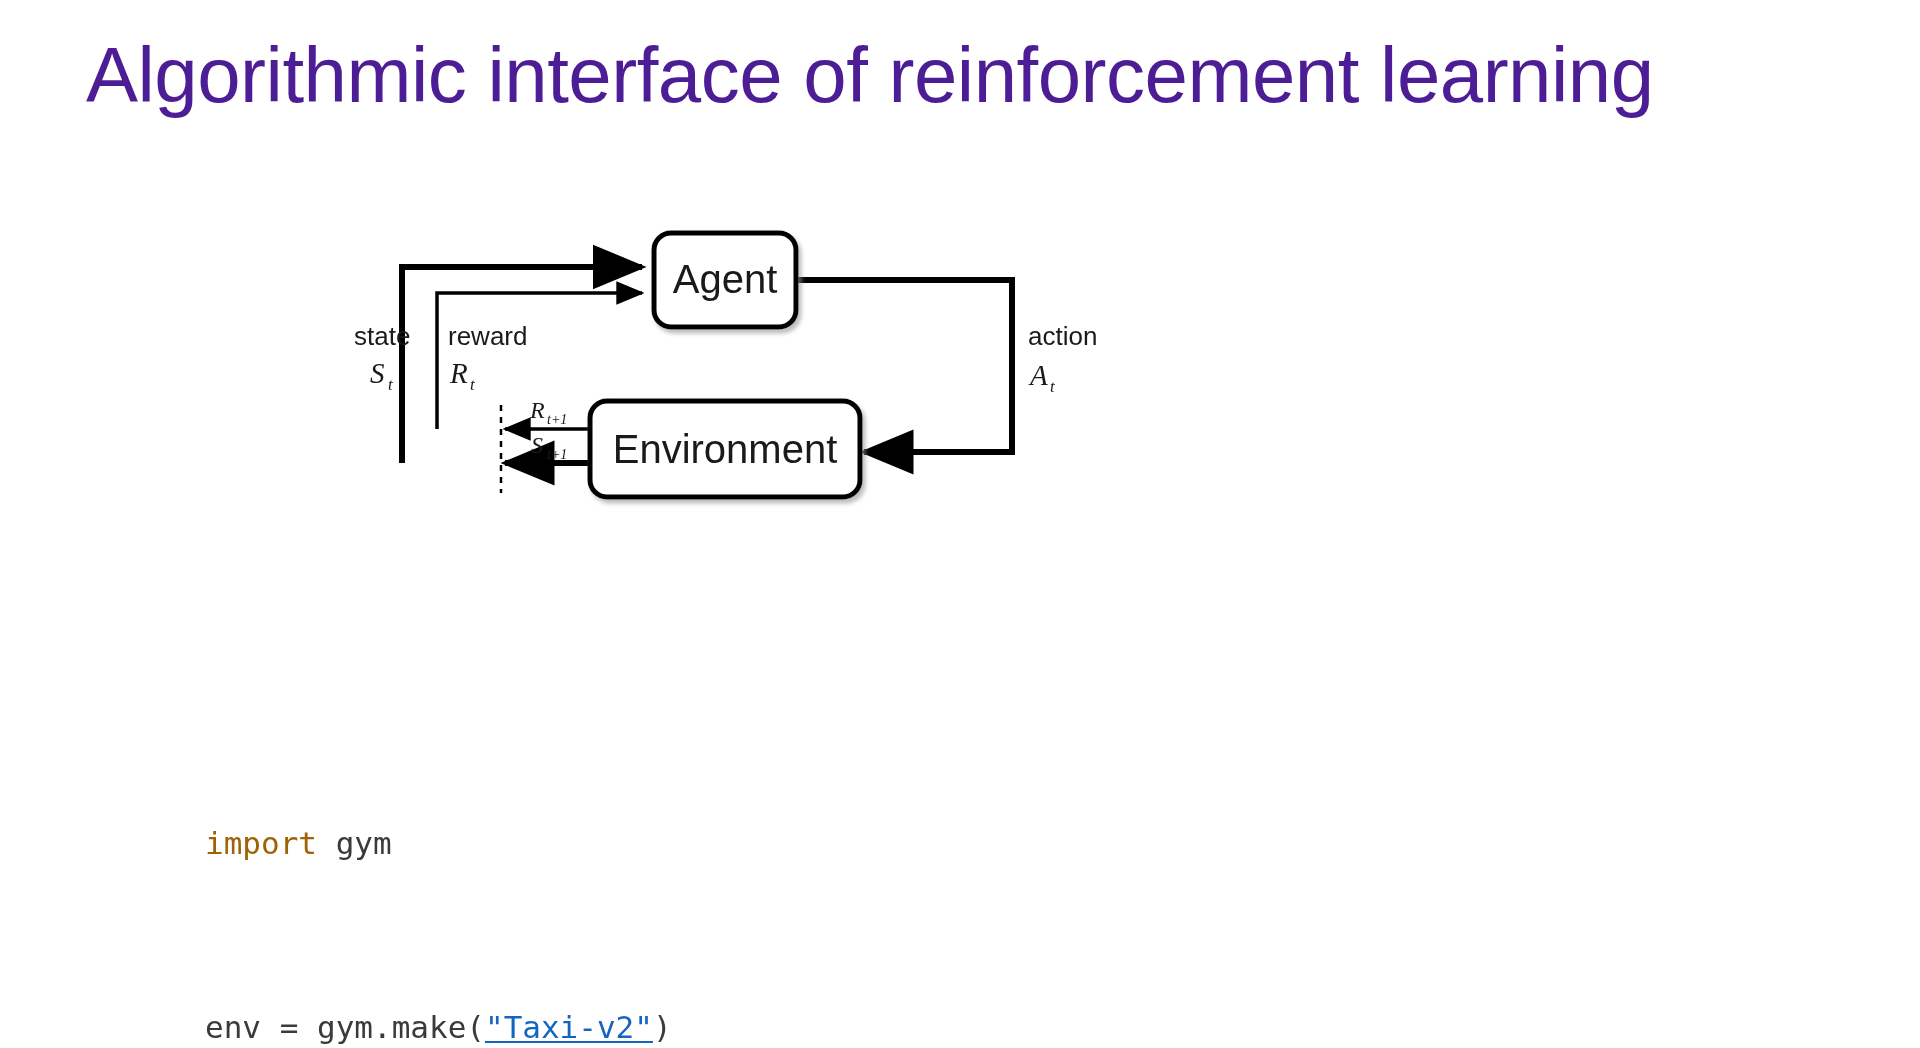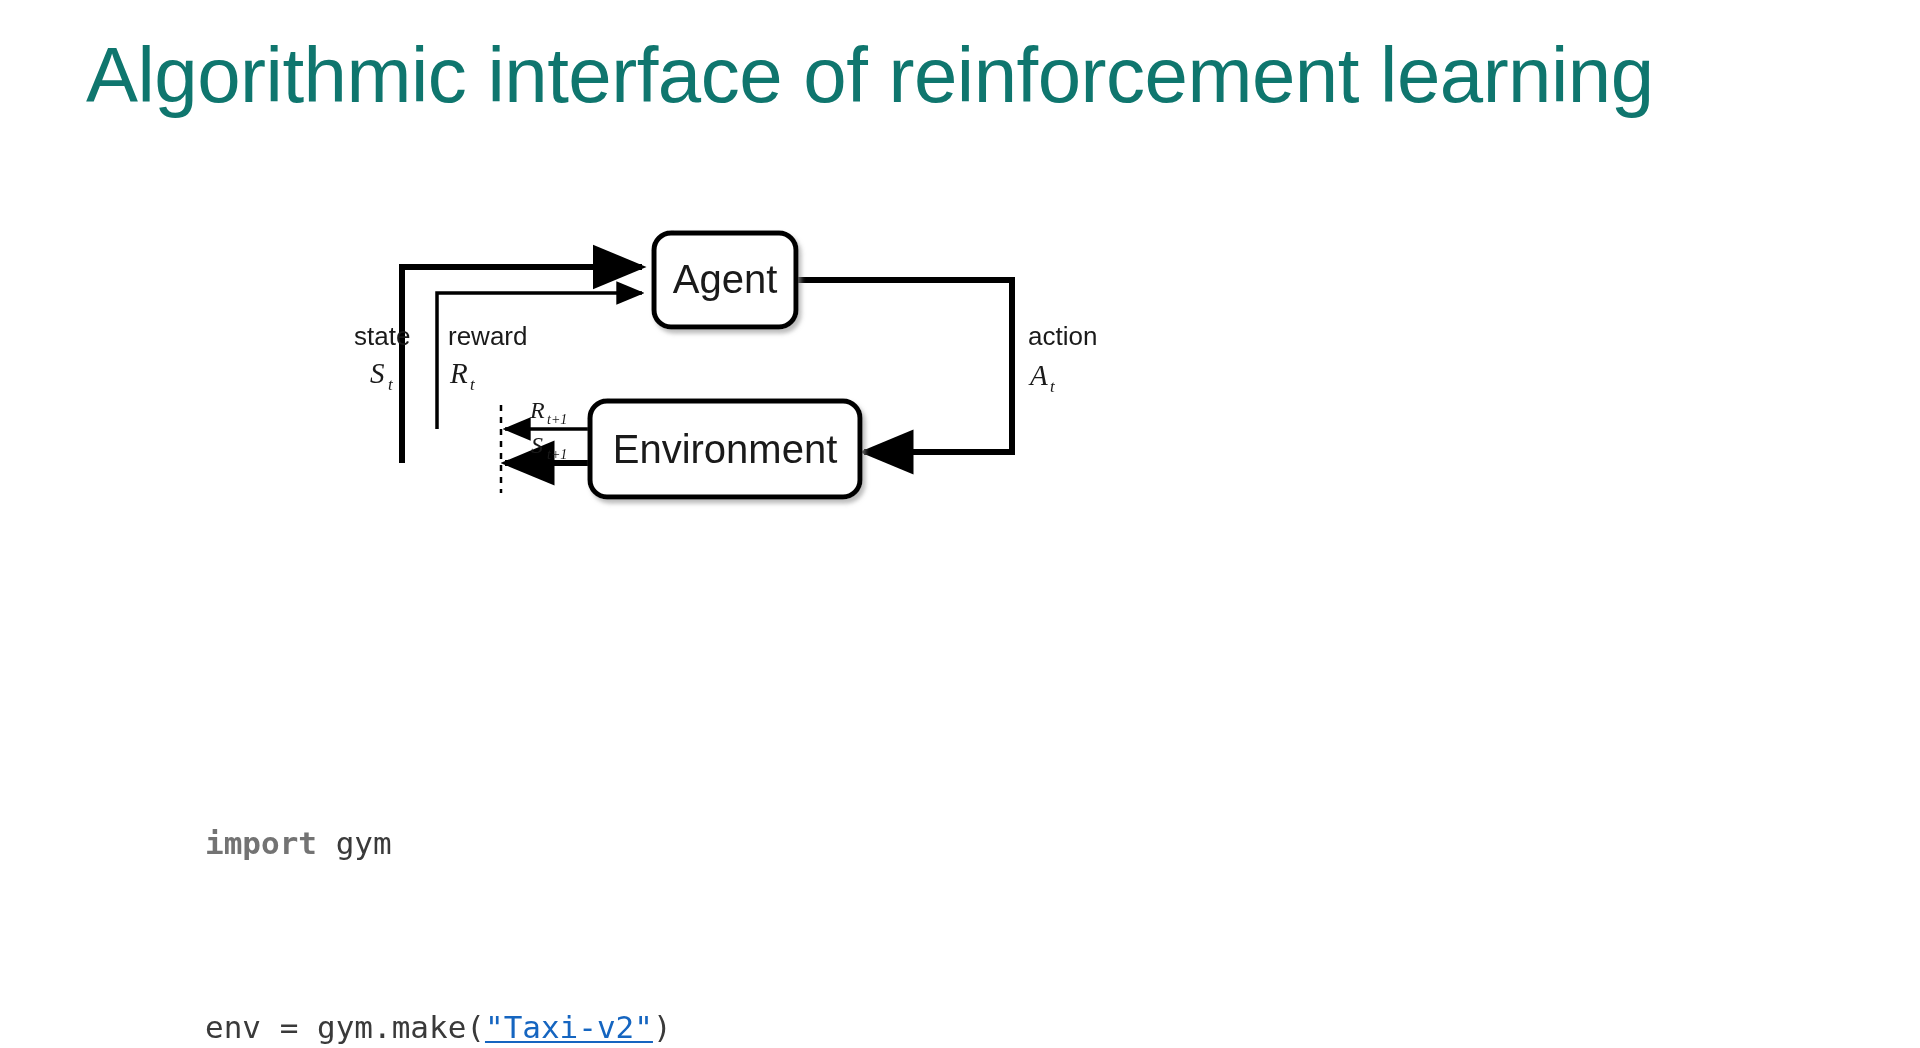--- a/index.html
+++ b/index.html
@@ -21,21 +21,21 @@
   #slide-title {
     position: absolute;
     left: 86px;
     top: 36px;
     width: 1760px;
     font-family: "Liberation Sans", sans-serif;
     font-size: 78px;
     font-weight: 400;
     line-height: 1.02;
     letter-spacing: -0.5px;
-    color: #0f766e;
+    color: #4c1d95;
     white-space: nowrap;
   }
 
   
   #rl-diagram {
     position: absolute;
     left: 364px;
     top: 215px;
     width: 800px;
     height: 310px;
@@ -86,21 +86,21 @@
     position: absolute;
     left: 205px;
     top: 682px;
     font-family: "DejaVu Sans Mono", "Liberation Mono", monospace;
     font-size: 31px;
     line-height: 46px;
     color: #3a3a3a;
     white-space: pre;
   }
   #code-block .ln { display: block; height: 46px; }
-  .kw { font-weight: bold; color: #737373; }
+  .kw { font-weight: normal; color: #a16207; }
   .lnk {
     color: #1565c0;
     text-decoration: underline;
     text-decoration-thickness: 2px;
     text-underline-offset: 3px;
   }
 </style>
 </head>
 <body>
 

